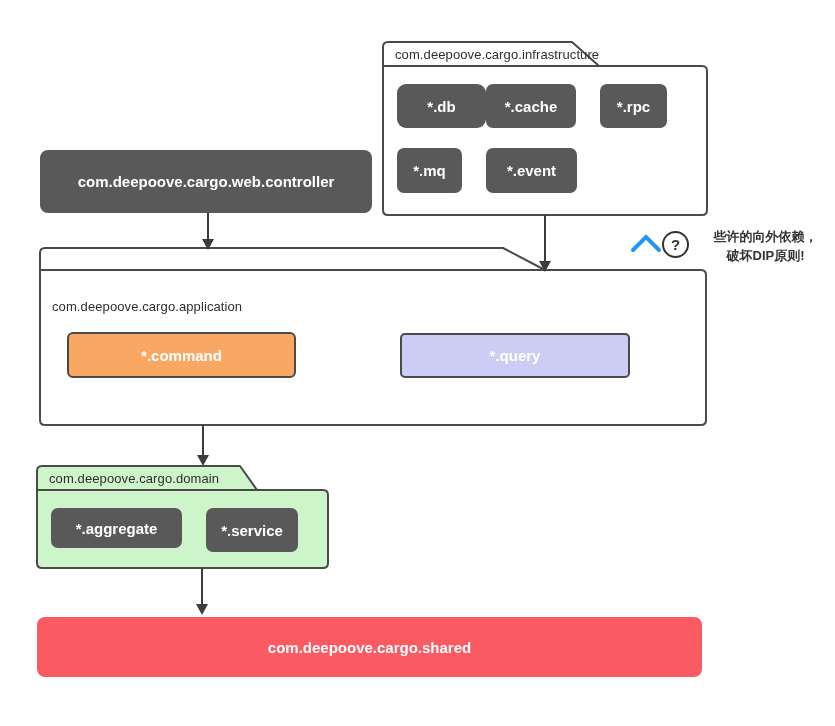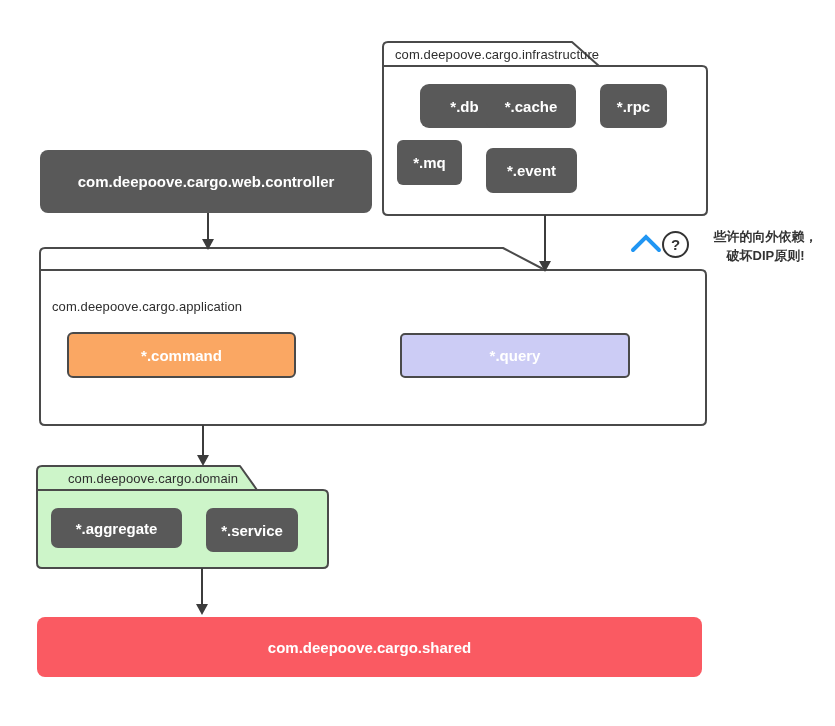--- a/index.html
+++ b/index.html
@@ -75,24 +75,24 @@
     border-radius: 8px;
   }
   .block-shared {
     left: 37px; top: 617px;
     width: 665px; height: 60px;
     background: #fa5a62;
     border-radius: 8px;
   }
 
   
-  .m-db      { left: 420px; top: 84px;  width: 89px;  height: 44px; border-radius: 9px; }
+  .m-db      { left: 397px; top: 84px;  width: 89px;  height: 44px; border-radius: 9px; }
   .m-cache   { left: 486px; top: 84px;  width: 90px;  height: 44px; }
   .m-rpc     { left: 600px; top: 84px;  width: 67px;  height: 44px; }
-  .m-mq      { left: 397px; top: 140px; width: 65px;  height: 45px; border-radius: 6px; }
+  .m-mq      { left: 397px; top: 148px; width: 65px;  height: 45px; }
   .m-event   { left: 486px; top: 148px; width: 91px;  height: 45px; }
   .m-command { left: 67px;  top: 332px; width: 229px; height: 46px; background: #faa763; border-radius: 6px; }
   .m-query   { left: 400px; top: 333px; width: 230px; height: 45px; background: #ccccf5; }
   .m-aggregate { left: 51px;  top: 508px; width: 131px; height: 40px; }
   .m-service   { left: 206px; top: 508px; width: 92px;  height: 44px; }
 
   
   .note-chevron {
     position: absolute;
     left: 629px; top: 233px;
@@ -172,21 +172,21 @@
     <g>
       <line x1="202" y1="568" x2="202" y2="605" stroke="#3c3c3c" stroke-width="2"></line>
       <polygon points="202,615 196,604 208,604" fill="#3c3c3c"></polygon>
     </g>
   </svg>
 
   <div class="pkg-label" style="left:395px; top:47px;">com.deepoove.cargo.infrastructure</div>
 
   <div class="pkg-label" style="left:52px; top:253px;margin-top:46px;">com.deepoove.cargo.application</div>
 
-  <div class="pkg-label" style="left:49px; top:471px;margin-left:19px;">com.deepoove.cargo.domain</div>
+  <div class="pkg-label" style="left:49px; top:471px;">com.deepoove.cargo.domain</div>
 
   <div class="block block-controller">com.deepoove.cargo.web.controller</div>
 
   <div class="mod mod-dark m-db">*.db</div>
   <div class="mod mod-dark m-cache">*.cache</div>
   <div class="mod mod-dark m-rpc">*.rpc</div>
   <div class="mod mod-dark m-mq">*.mq</div>
   <div class="mod mod-dark m-event">*.event</div>
 
   <div class="mod mod-bordered m-command">*.command</div>

